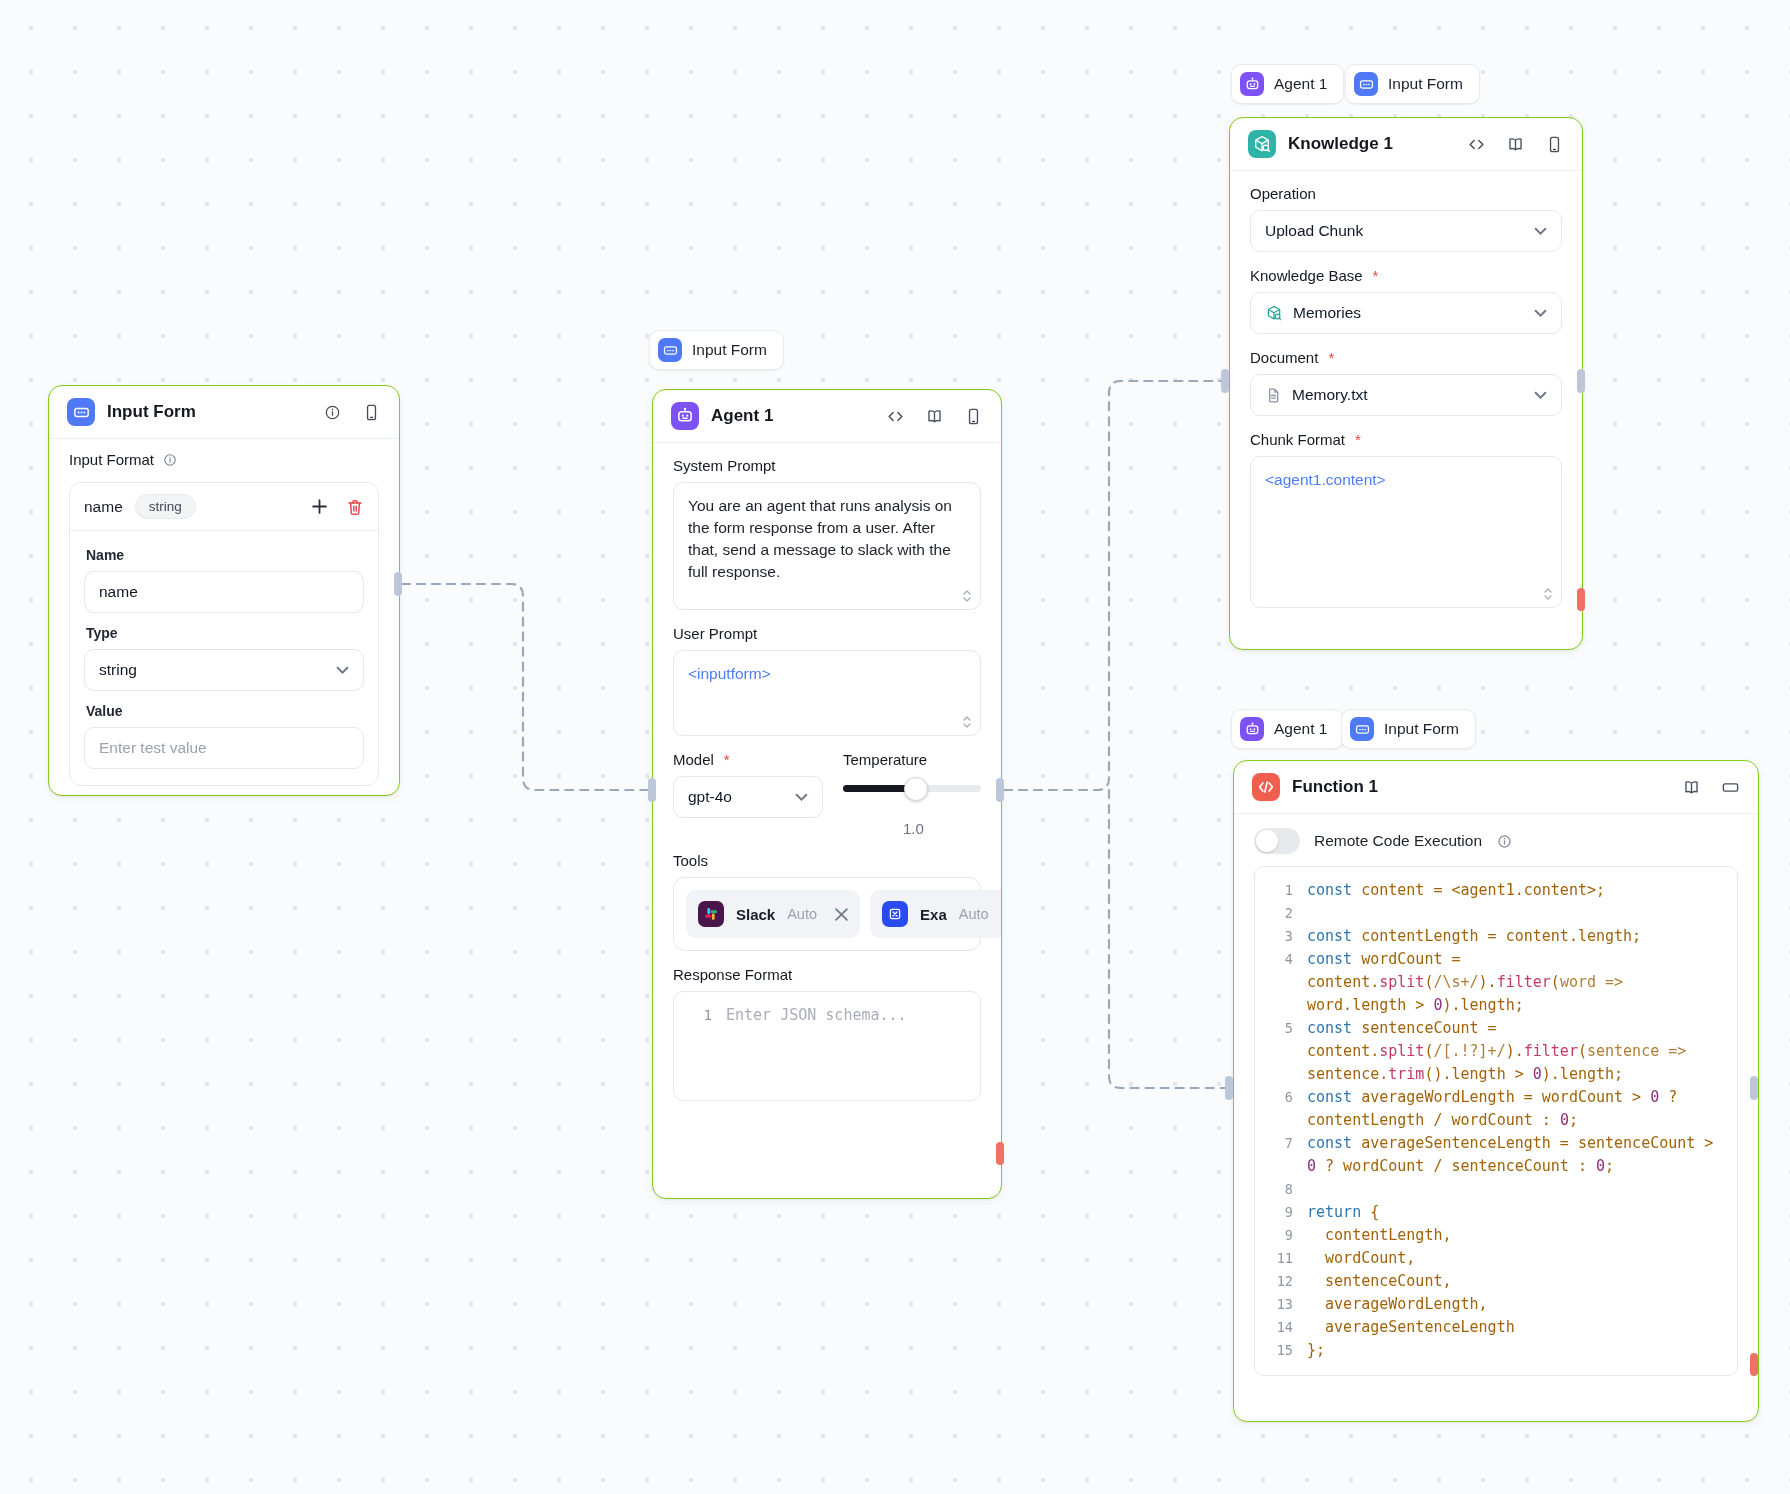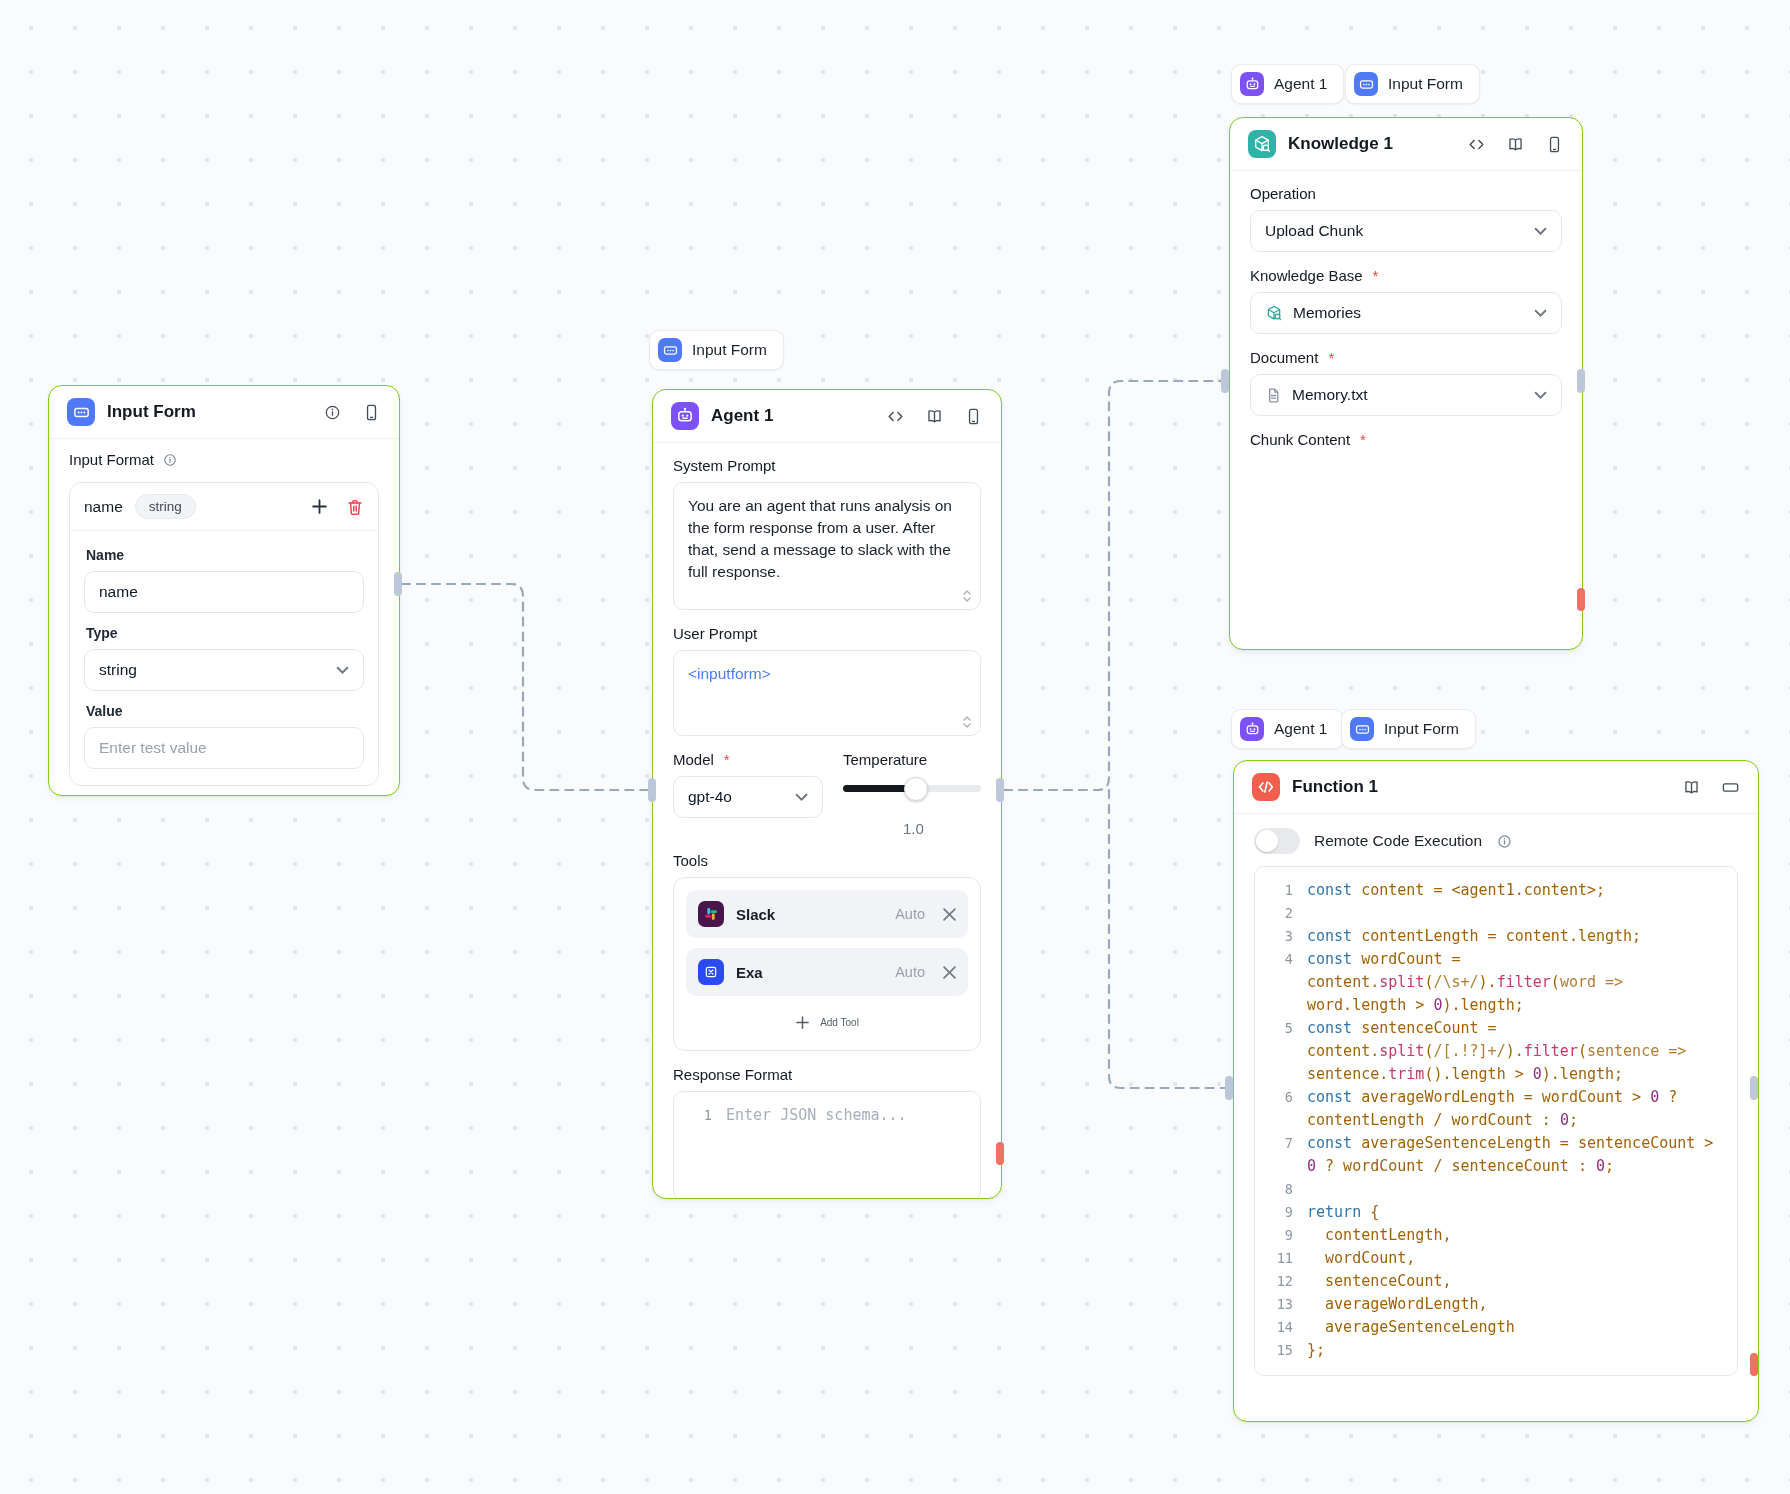--- a/index.html
+++ b/index.html
@@ -50,21 +50,21 @@
   
   .row2{display:flex;gap:20px;margin-top:15px}
   .col-model{width:150px;flex:0 0 150px}
   .col-temp{flex:1;min-width:0}
   .slider{position:relative;height:42px;display:flex;align-items:flex-start;padding-top:9px;box-sizing:border-box}
   .track{position:relative;width:146px;height:7px;border-radius:4px;background:#e9eaee}
   .fill{position:absolute;left:0;top:0;height:7px;width:52%;border-radius:4px;background:#15181e}
   .knob{position:absolute;top:-8px;left:calc(52% - 11px);width:22px;height:22px;border-radius:50%;
         background:#fff;border:1px solid #d4d7dd;box-shadow:0 1px 3px rgba(0,0,0,.2)}
   .slider-val{font-size:15px;color:#6b7280;margin:7px 0 0 calc(52% - 58px);width:146px;text-align:right}
-  .tools-box{border:1px solid #e4e7ec;border-radius:12px;padding:12px;display:flex;flex-direction:column;gap:10px}
+  .tools-box{border:1px solid #e4e7ec;border-radius:12px;padding:12px;display:flex;flex-direction:row;gap:10px}
   .tool-row{background:#f2f3f6;border-radius:10px;height:48px;display:flex;align-items:center;gap:12px;padding:0 12px}
   .tool-icon{width:26px;height:26px;border-radius:7px;display:flex;align-items:center;justify-content:center;flex:0 0 26px}
   .tool-name{font-size:15px;font-weight:bold;color:#191e27}
   .tool-mode{margin-left:auto;font-size:14.5px;color:#9aa1ad}
   .tool-x{display:flex;align-items:center;cursor:pointer;margin-left:6px}
   .add-tool{display:flex;align-items:center;justify-content:center;gap:10px;height:32px;color:#565e6a;font-size:10px;cursor:pointer}
 
   
   .editor{border:1px solid #e4e7ec;border-radius:10px;background:#fff;position:relative;overflow:hidden;
           font-family:"DejaVu Sans Mono","Liberation Mono",monospace;box-sizing:border-box}
@@ -471,22 +471,30 @@
       </span>
       <span>Memory.txt</span>
       <span class="chev">
         <svg width="13" height="9" viewBox="0 0 12 8" fill="none" stroke="#6f7683" stroke-width="1.8" stroke-linecap="round">
             <path d="M1.5 1.5 6 6l4.5-4.5"></path>
           </svg>
       </span>
     </div>
 
     <div class="sec-lbl mt">
-      <span>Chunk Content</span>
+      <span>Chunk Format</span>
         <span class="req">*</span>
+    </div>
+    <div class="textarea" style="height:152px">
+      <span class="blue">&lt;agent1.content&gt;</span>
+      <span class="rsz">
+        <svg width="10" height="14" viewBox="0 0 10 14" fill="none" stroke="currentColor" stroke-width="1.4" stroke-linecap="round" stroke-linejoin="round">
+            <path d="M2 5 5 2l3 3M2 9l3 3 3-3"></path>
+          </svg>
+      </span>
     </div>
   </div>
 </div>
 
 <div class="node" style="left:1233px;top:760px;width:524px;height:660px">
   <div class="node-header">
     <span class="node-icon" style="background:#f05f4e">
       <svg width="20" height="20" viewBox="0 0 24 24" fill="none" stroke="#fff" stroke-width="2" stroke-linecap="round" stroke-linejoin="round">
           <path d="M8.2 7.2 4.4 12l3.8 4.8M15.8 7.2l3.8 4.8-3.8 4.8M13.4 6l-2.8 12"></path>
         </svg>

